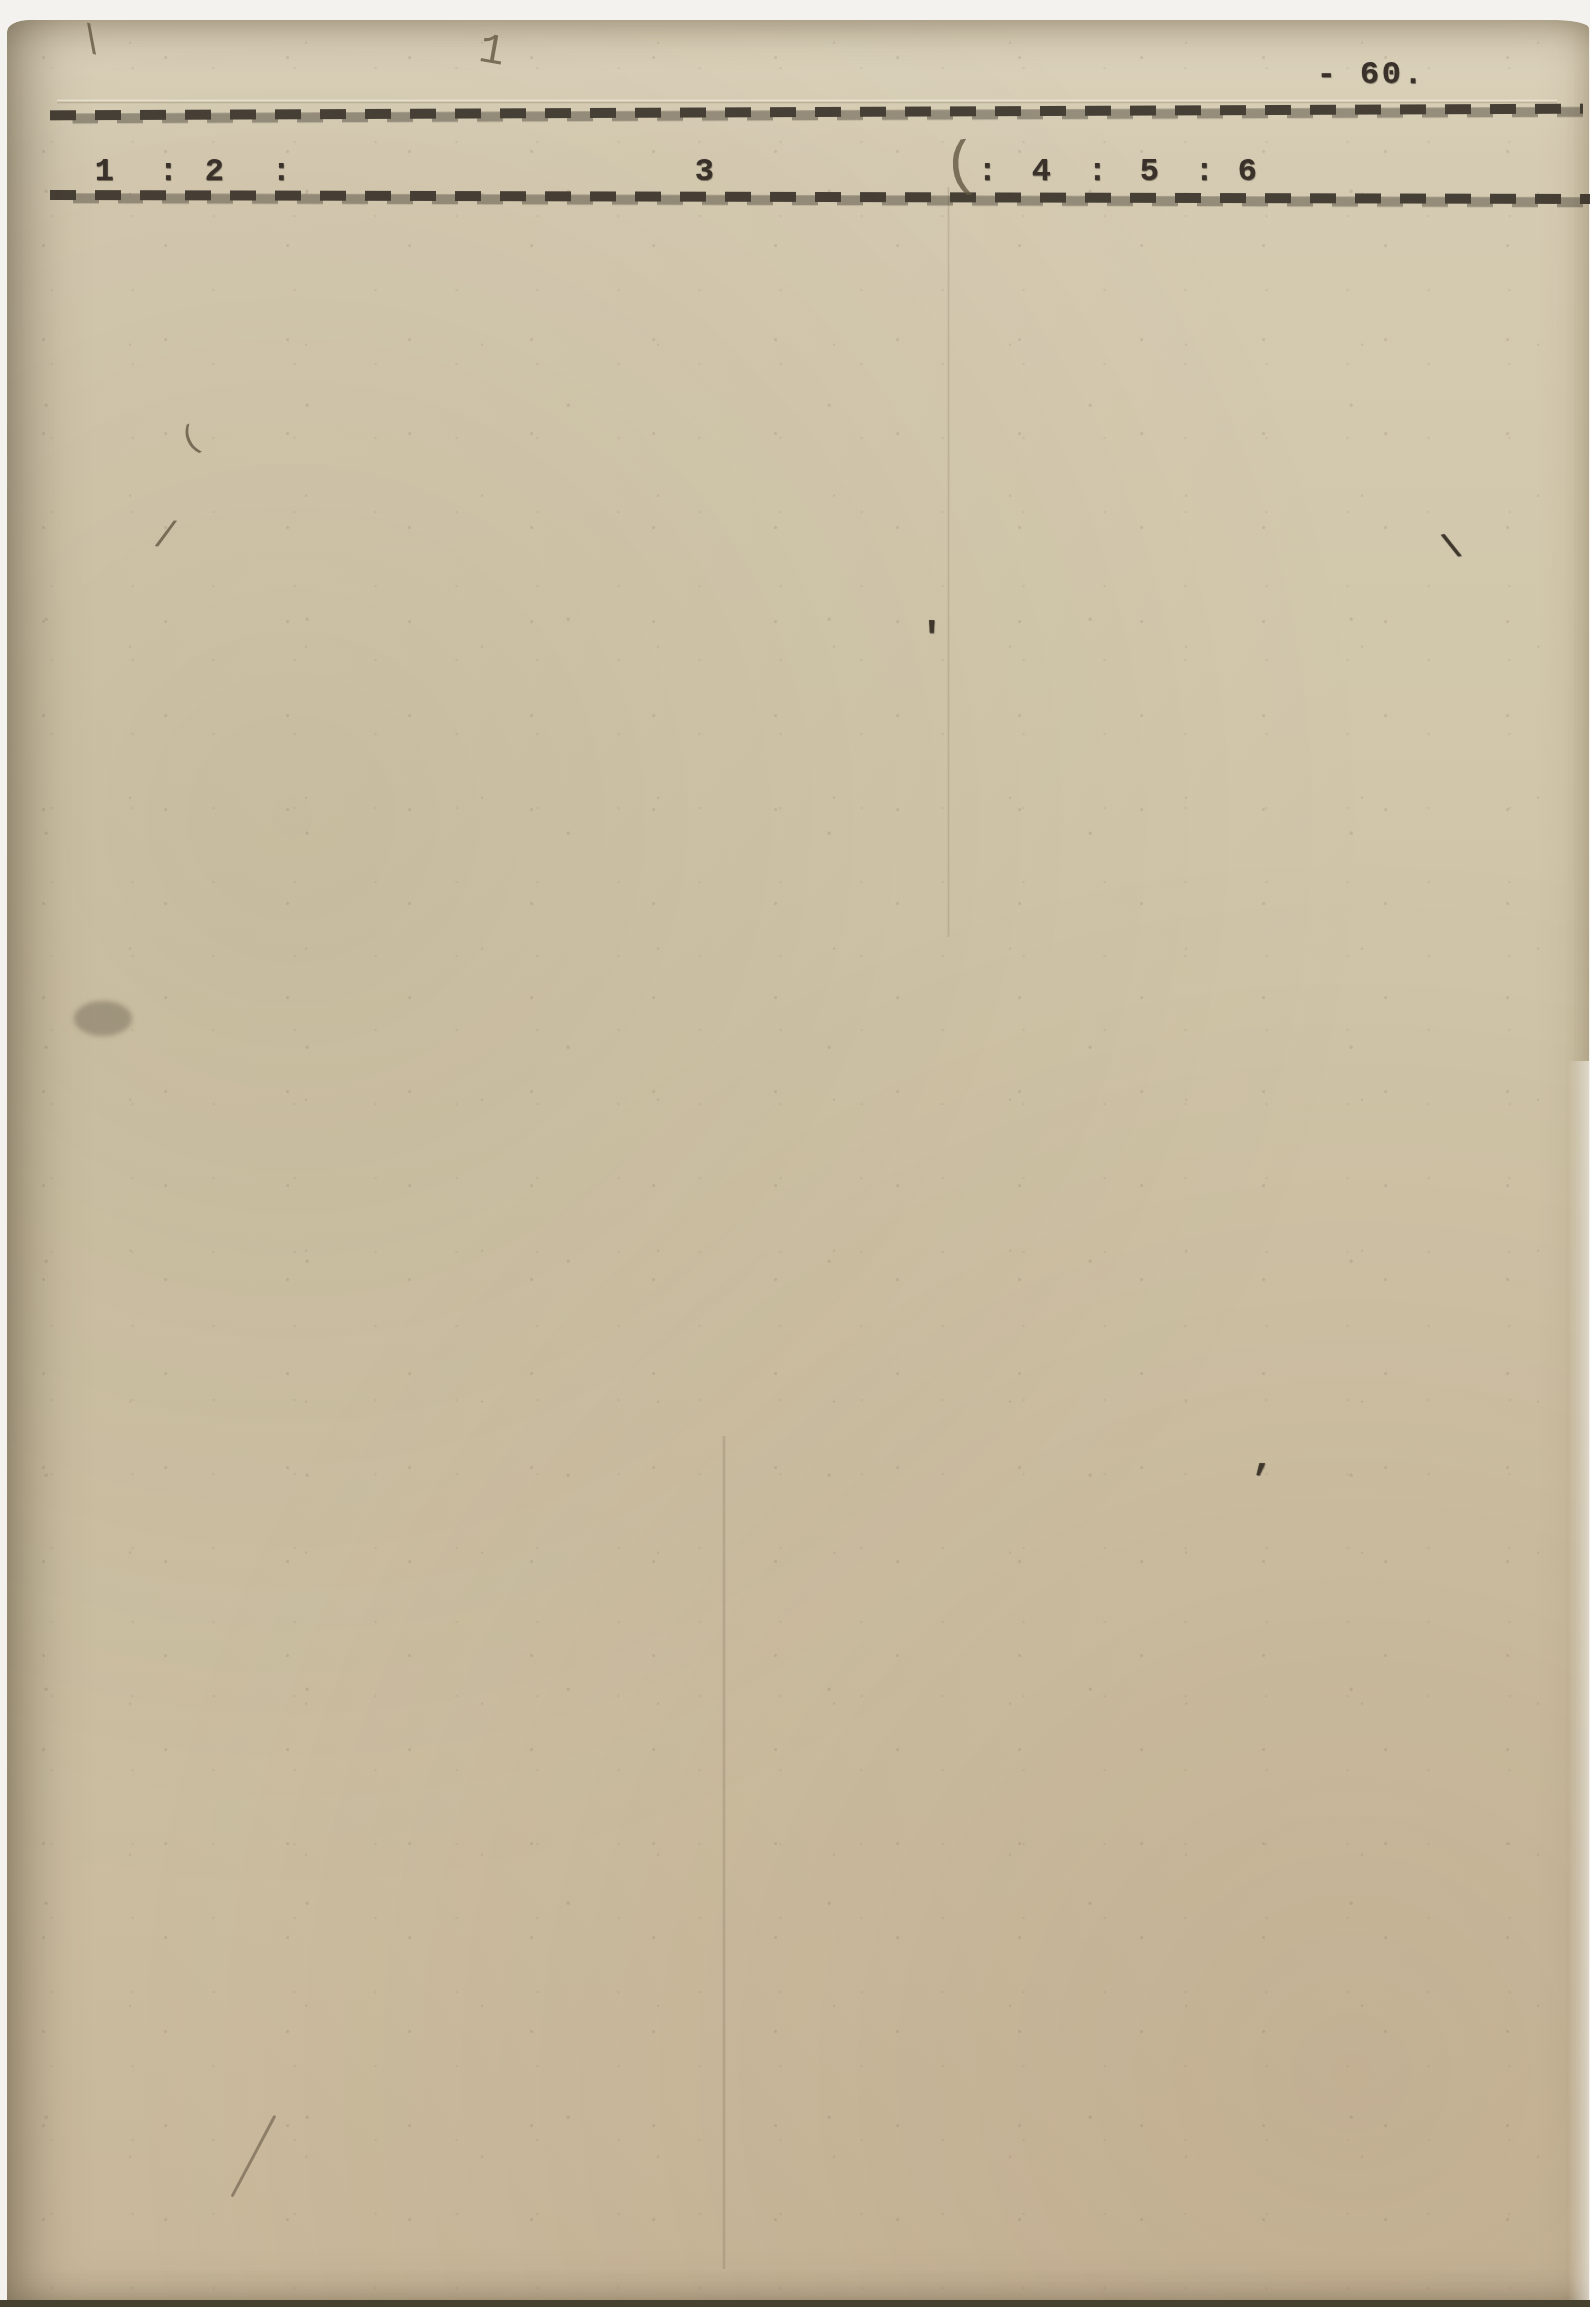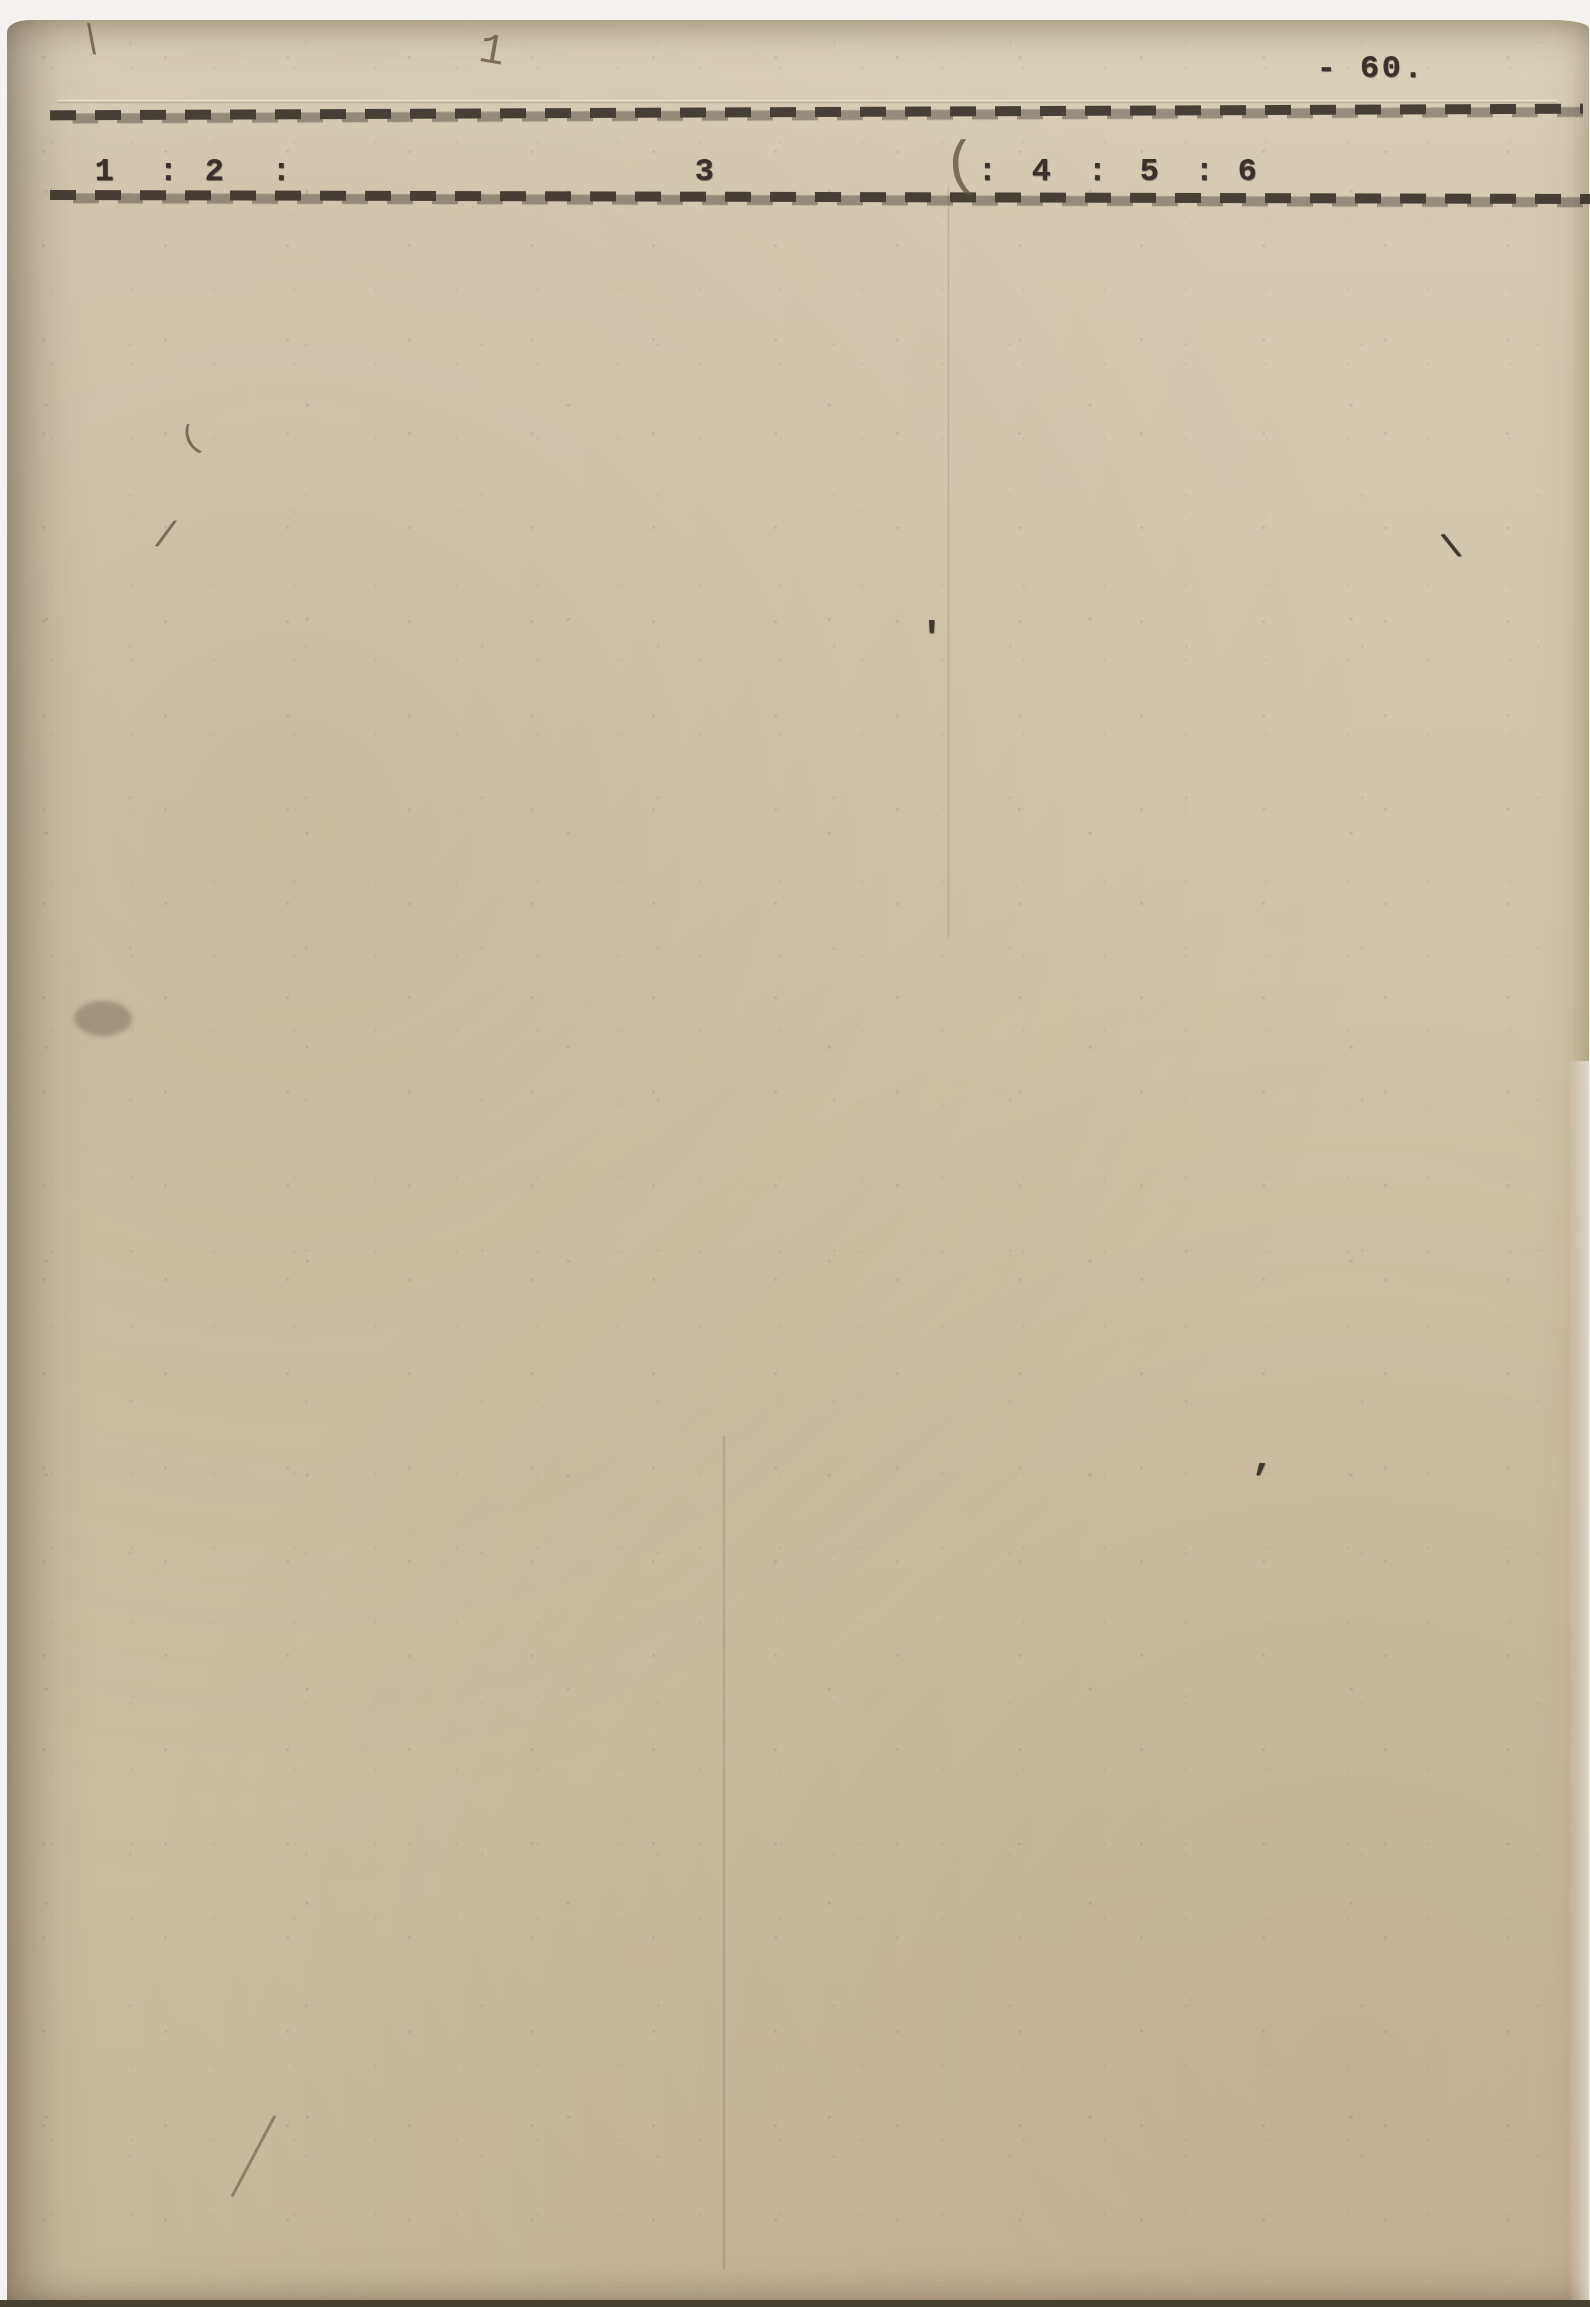--- a/index.html
+++ b/index.html
@@ -73,21 +73,21 @@
 
   .pencil{color:rgba(99,87,66,.8);font-weight:400;text-shadow:none;}
   .ink{color:rgba(58,50,40,.85);}
   .blot{position:absolute;border-radius:50%;background:rgba(50,42,32,.28);filter:blur(2.5px);}
 </style>
 </head>
 <body>
 
 <div class="paper">
 
-  <div class="tw page-number" style="left:1310px;top:27px;">- 60.</div>
+  <div class="tw page-number" style="left:1310px;top:33px;">- 60.</div>
 
   <div class="dash-line dash-top"></div>
 
   <div id="header-row" style="position:absolute;left:0;top:130px;height:42px;width:100%;">
       <span class="tw hdr-cell" style="left: 88px;">1</span>
       <span class="tw hdr-cell" style="left: 152px;">:</span>
       <span class="tw hdr-cell" style="left: 198px;">2</span>
       <span class="tw hdr-cell" style="left: 265px;">:</span>
       <span class="tw hdr-cell" style="left: 688px;">3</span>
       <span class="tw hdr-cell" style="left: 971px;">:</span>

